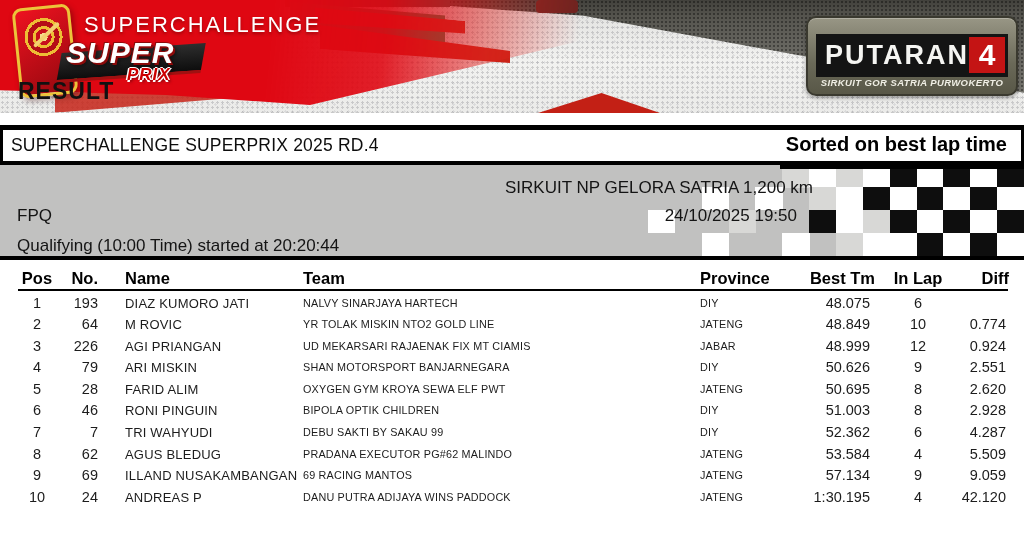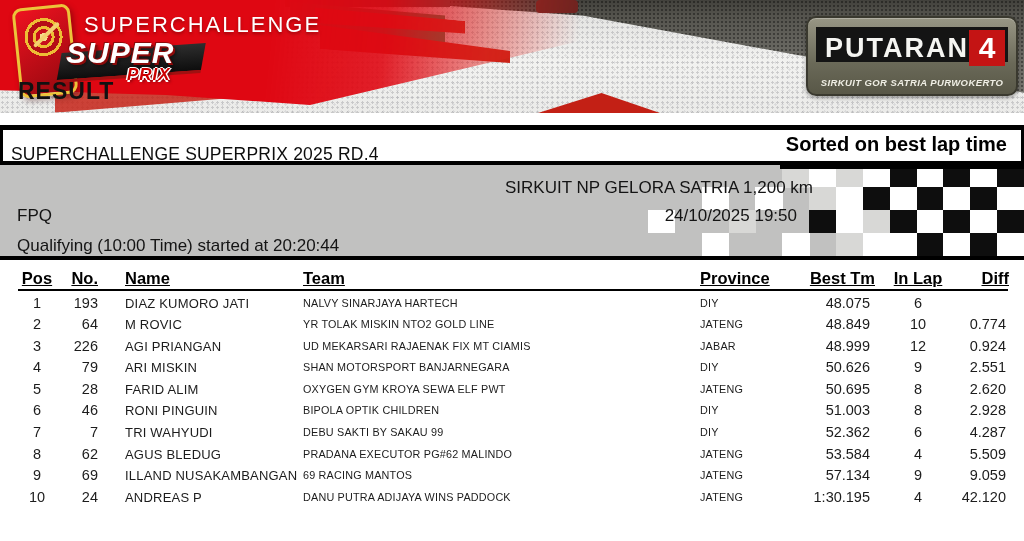--- a/index.html
+++ b/index.html
@@ -59,55 +59,55 @@
       text-shadow:2px 2px 0 #8c0a0a,-1px -1px 0 #8c0a0a,3px 3px 4px rgba(0,0,0,.6);}
   .sp-prix{position:absolute;left:127px;top:59px;font-size:17px;font-weight:900;font-style:italic;
       color:#cc0000;letter-spacing:1px;
       text-shadow:1.5px 0 #fff,-1.5px 0 #fff,0 1.5px #fff,0 -1.5px #fff,2px 2px 3px rgba(0,0,0,.5);margin-top:6px;}
   .result{position:absolute;left:18px;top:78px;font-size:23px;font-weight:900;color:#111;letter-spacing:1px;}
 
   .badge{position:absolute;left:806px;top:16px;width:212px;height:80px;border-radius:10px;
       background:linear-gradient(180deg,#989685,#6a6958 60%,#585747);
       border:2px solid #3a392f;
       box-shadow:0 2px 4px rgba(0,0,0,.35), inset 0 1px 0 rgba(255,255,255,.25);}
-  .badge-bar{position:absolute;left:8px;top:9px;width:192px;height:35px;background:#141414;display:flex;}
+  .badge-bar{position:absolute;left:8px;top:16px;width:192px;height:43px;background:#141414;display:flex;}
   .badge-name{flex:1;font-size:27px;font-weight:800;color:#f5f5f2;letter-spacing:2px;
       line-height:42px;padding-left:9px;}
   .badge-num{width:38px;height:36px;margin:3px 3px 3px 0;background:var(--badge-red);
       color:#fff;font-size:30px;font-weight:800;text-align:center;line-height:36px;}
   .badge-sub{position:absolute;left:0;bottom:6px;width:100%;text-align:center;font-size:9.5px;
       font-weight:700;font-style:italic;color:#efeee4;letter-spacing:.4px;white-space:nowrap;margin-top:19px;}
 
   
   .bar{position:absolute;left:0;width:1024px;background:#000;}
   .bar1{top:125px;height:5px;}
   .bar2{top:161px;height:3.5px;}
   .bar3{top:255.5px;height:4px;}
 
   
   .title-row{position:absolute;left:0;top:130px;width:1024px;height:31px;background:#fff;
       border-left:3px solid #000;border-right:3px solid #000;}
-  .event-title{position:absolute;left:8px;top:14px;font-size:17.5px;color:#0d0d0d;letter-spacing:.2px;white-space:nowrap;}
+  .event-title{position:absolute;left:8px;top:5px;font-size:17.5px;color:#0d0d0d;letter-spacing:.2px;white-space:nowrap;}
   .sort-note{position:absolute;right:14px;top:3px;font-size:20px;font-weight:bold;color:#000;white-space:nowrap;}
 
   
   .gray-band{position:absolute;left:0;top:164.5px;width:1024px;height:91px;background:var(--band-gray);}
   .checker{position:absolute;right:0;top:0;width:376px;height:91px;}
   .checker .cell{position:absolute;width:27.4px;height:23.2px;}
   .checker-topstrip{position:absolute;left:780px;top:0;width:244px;height:4.5px;background:#000;}
   .band-text{position:absolute;font-size:17px;color:#141414;white-space:nowrap;z-index:3;}
   .class-name{left:17px;top:10px;}
   .circuit{left:505px;top:13px;}
   .session{left:17px;top:41px;}
   .datetime{left:505px;top:41px;width:292px;text-align:right;}
   .session-info{left:17px;top:71px;}
 
   
   .thead{position:absolute;left:0;top:269px;width:1024px;height:20px;font-weight:bold;font-size:16.5px;color:#000;}
-  .thead span{position:absolute;white-space:nowrap;text-decoration:underline;}
+  .thead span{position:absolute;white-space:nowrap;}
   .h-pos{left:12px;width:50px;text-align:center;}
   .h-no{left:62px;width:36px;text-align:right;}
   .h-name{left:125px;}
   .h-team{left:303px;}
   .h-prov{left:700px;}
   .h-best{left:790px;width:85px;text-align:right;}
   .h-inlap{left:884px;width:68px;text-align:center;}
   .h-diff{left:952px;width:57px;text-align:right;}
   .head-rule{position:absolute;left:18px;top:288.5px;width:990px;height:2.8px;background:#000;}
 

